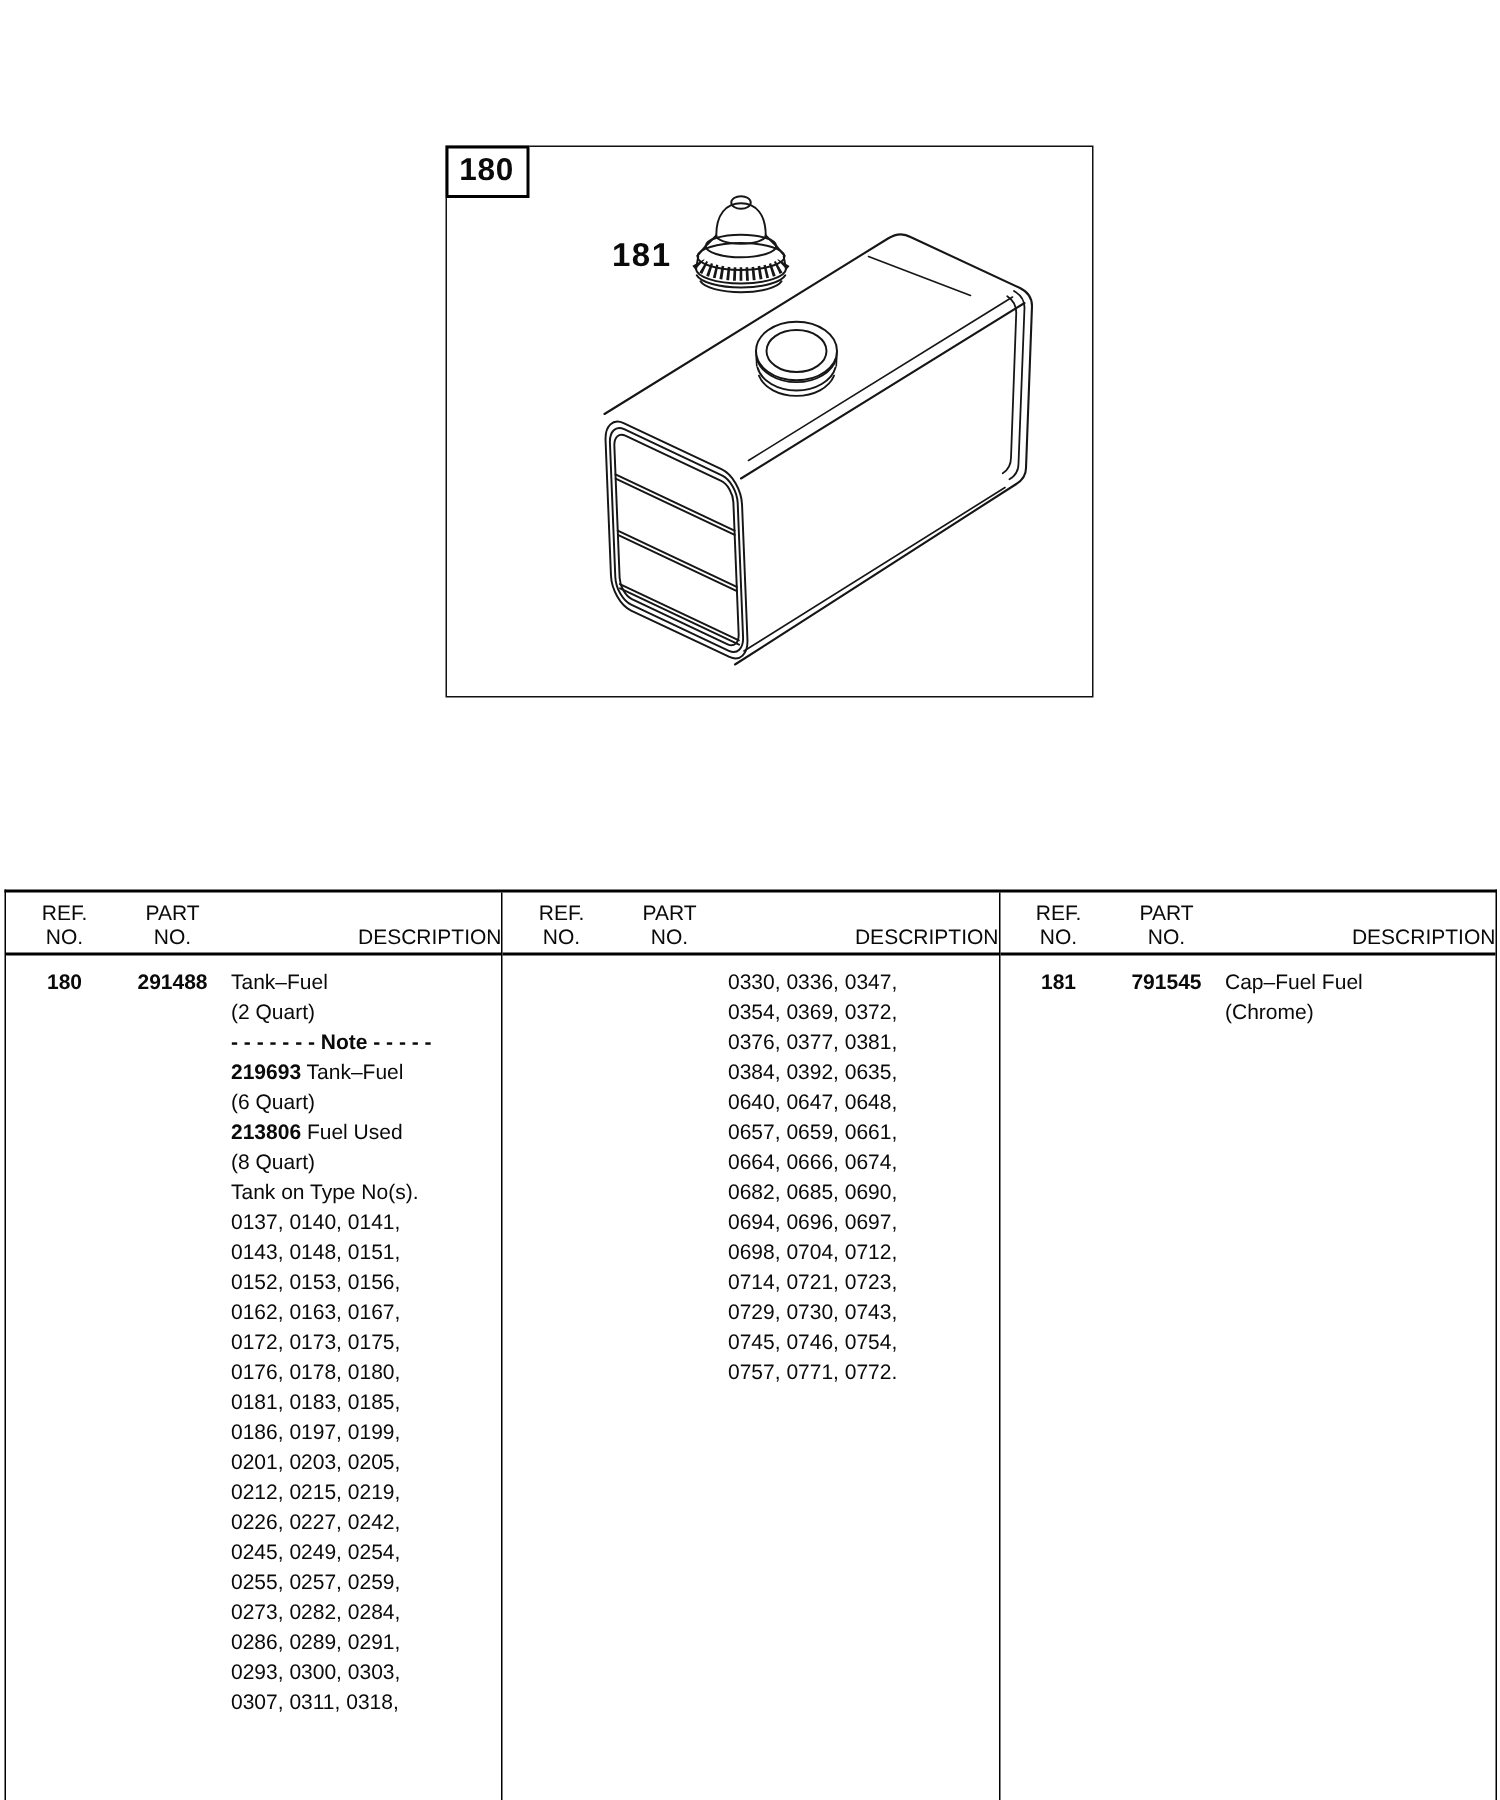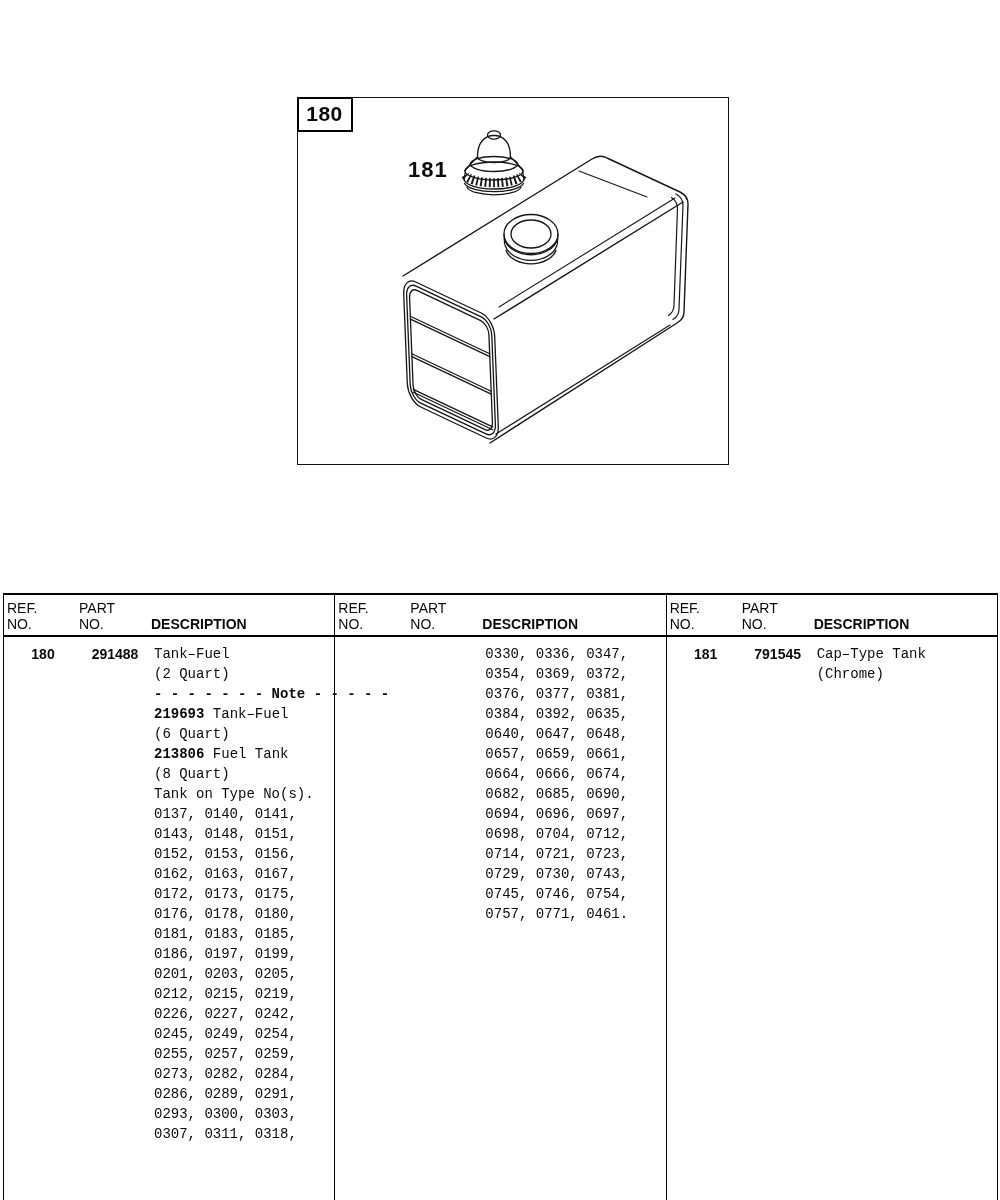--- a/index.html
+++ b/index.html
@@ -28,30 +28,30 @@
     border-top:2.5px solid #000;border-left:1.5px solid #000;border-right:1.5px solid #000;
     display:flex;background:#fff;
   }
   .col-group{flex:1 1 0;display:flex;flex-direction:column;min-width:0;}
   .col-group + .col-group{border-left:1.5px solid #000;}
   .group-header{
     border-bottom:2.5px solid #000;
     display:grid;grid-template-columns:72px 72px 1fr;
     padding:5px 0 3px 3px;font-size:14px;line-height:16px;
   }
-  .group-header .hc{text-align:left;white-space:pre-line;}
-  .group-header .hd{text-align:left;align-self:end;font-weight:bold;}
+  .group-header .hc{text-align:center;white-space:pre-line;}
+  .group-header .hd{text-align:right;align-self:end;}
   .group-body{
     display:grid;grid-template-columns:72px 72px 1fr;
     padding:7px 0 0 3px;font-size:14px;line-height:20px;flex:1;
   }
   .cell-ref{text-align:center;font-weight:bold;}
   .cell-part{text-align:center;font-weight:bold;}
   .cell-desc{padding-left:3px;padding-right:4px;}
-  .desc-line{white-space:nowrap;font-family:Liberation Mono, monospace;}
+  .desc-line{white-space:nowrap;}
   .desc-line .b{font-weight:bold;}
 </style>
 </head>
 <body>
 
 <div class="figure-panel">
   <div class="ref-badge">
     <span>180</span>
   </div>
   <span class="cap-label">181</span>
@@ -115,21 +115,21 @@
     </div>
     <div class="group-body">
       <div class="cell-ref">180</div>
       <div class="cell-part">291488</div>
       <div class="cell-desc">
           <div class="desc-line"><span>Tank–Fuel</span></div>
           <div class="desc-line"><span>(2 Quart)</span></div>
           <div class="desc-line"><span class="b">- - - - - - - Note - - - - -</span></div>
           <div class="desc-line"><span class="b">219693</span><span> Tank–Fuel</span></div>
           <div class="desc-line"><span>(6 Quart)</span></div>
-          <div class="desc-line"><span class="b">213806</span><span> Fuel Tank</span></div>
+          <div class="desc-line"><span class="b">213806</span><span> Fuel Used</span></div>
           <div class="desc-line"><span>(8 Quart)</span></div>
           <div class="desc-line"><span>Tank on Type No(s).</span></div>
           <div class="desc-line"><span>0137, 0140, 0141,</span></div>
           <div class="desc-line"><span>0143, 0148, 0151,</span></div>
           <div class="desc-line"><span>0152, 0153, 0156,</span></div>
           <div class="desc-line"><span>0162, 0163, 0167,</span></div>
           <div class="desc-line"><span>0172, 0173, 0175,</span></div>
           <div class="desc-line"><span>0176, 0178, 0180,</span></div>
           <div class="desc-line"><span>0181, 0183, 0185,</span></div>
           <div class="desc-line"><span>0186, 0197, 0199,</span></div>
@@ -162,34 +162,34 @@
           <div class="desc-line"><span>0384, 0392, 0635,</span></div>
           <div class="desc-line"><span>0640, 0647, 0648,</span></div>
           <div class="desc-line"><span>0657, 0659, 0661,</span></div>
           <div class="desc-line"><span>0664, 0666, 0674,</span></div>
           <div class="desc-line"><span>0682, 0685, 0690,</span></div>
           <div class="desc-line"><span>0694, 0696, 0697,</span></div>
           <div class="desc-line"><span>0698, 0704, 0712,</span></div>
           <div class="desc-line"><span>0714, 0721, 0723,</span></div>
           <div class="desc-line"><span>0729, 0730, 0743,</span></div>
           <div class="desc-line"><span>0745, 0746, 0754,</span></div>
-          <div class="desc-line"><span>0757, 0771, 0461.</span></div>
+          <div class="desc-line"><span>0757, 0771, 0772.</span></div>
         </div>
     </div>
   </div>
 
   <div class="col-group">
     <div class="group-header">
       <div class="hc"><span>REF.</span><br><span>NO.</span></div>
       <div class="hc"><span>PART</span><br><span>NO.</span></div>
       <div class="hd">DESCRIPTION</div>
     </div>
     <div class="group-body">
       <div class="cell-ref">181</div>
       <div class="cell-part">791545</div>
       <div class="cell-desc">
-          <div class="desc-line"><span>Cap–Type Tank</span></div>
+          <div class="desc-line"><span>Cap–Fuel Fuel</span></div>
           <div class="desc-line"><span>(Chrome)</span></div>
         </div>
     </div>
   </div>
 
 </div>
 
 </body></html>

